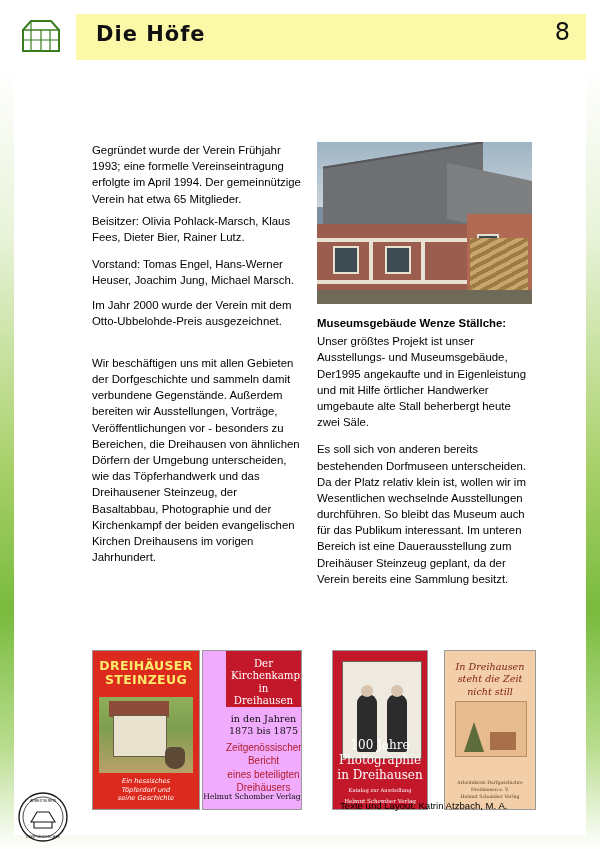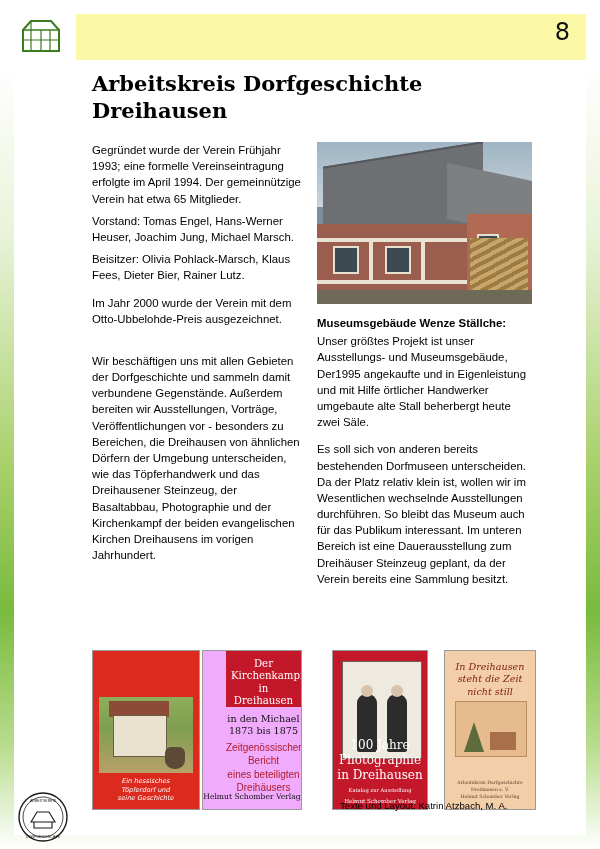--- a/index.html
+++ b/index.html
@@ -415,79 +415,83 @@
   <div id="header-logo">
     <svg width="46" height="40" viewBox="0 0 46 40">
       <path d="M6 14 L14 5 L34 5 L42 14 L42 35 L6 35 Z" fill="#ffffff" stroke="#3a7d1e" stroke-width="2"></path>
       <path d="M6 14 L42 14" stroke="#3a7d1e" stroke-width="1.6"></path>
       <path d="M14 5 L14 35" stroke="#3a7d1e" stroke-width="1.2"></path>
       <path d="M24 14 L24 35" stroke="#3a7d1e" stroke-width="1.2"></path>
       <path d="M33 14 L33 35" stroke="#3a7d1e" stroke-width="1.2"></path>
       <path d="M6 24 L42 24" stroke="#3a7d1e" stroke-width="1.2"></path>
     </svg>
   </div>
+  <div id="header-title">Die Höfe</div>
   <div id="header-pagenum">8</div>
 
   <div id="content">
 
-    <div id="doc-title">Arbeitskreis Dorfgeschichte Dreihausen</div>
 
     <div id="photo">
       <div class="sky"></div>
       <div class="roof"></div>
       <div class="roof2"></div>
       <div class="wall"></div>
       <div class="wall-r"></div>
       <div class="timber" style="left:0;top:96px;width:150px;height:4px;"></div>
       <div class="timber" style="left:0;top:138px;width:150px;height:4px;"></div>
       <div class="timber" style="left:52px;top:96px;width:4px;height:46px;"></div>
       <div class="timber" style="left:104px;top:96px;width:4px;height:46px;"></div>
       <div class="win" style="left:16px;top:104px;width:22px;height:24px;"></div>
       <div class="win" style="left:68px;top:104px;width:22px;height:24px;"></div>
       <div class="win" style="left:160px;top:92px;width:18px;height:22px;"></div>
       <div class="stair"></div>
       <div class="ground"></div>
     </div>
 
     <div class="col-left">
       <p class="para tight">Gegründet wurde der Verein Frühjahr 1993; eine formelle Vereinseintragung erfolgte im April 1994. Der gemeinnützige Verein hat etwa 65 Mitglieder.</p>
+      <p class="para">Beisitzer: Olivia Pohlack-Marsch, Klaus Fees, Dieter Bier, Rainer Lutz.</p>
       <p class="para tight">Vorstand: Tomas Engel, Hans-Werner Heuser, Joachim Jung, Michael Marsch.</p>
-      <p class="para">Beisitzer: Olivia Pohlack-Marsch, Klaus Fees, Dieter Bier, Rainer Lutz.</p>
       <p class="para" style="margin-top:8px;">Im Jahr 2000 wurde der Verein mit dem Otto-Ubbelohde-Preis ausgezeichnet.</p>
       <p class="para" style="margin-top:26px;">Wir beschäftigen uns mit allen Gebieten der Dorfgeschichte und sammeln damit verbundene Gegenstände. Außerdem bereiten wir Ausstellungen, Vorträge, Veröffentlichungen vor - besonders zu Bereichen, die Dreihausen von ähnlichen Dörfern der Umgebung unterscheiden, wie das Töpferhandwerk und das Dreihausener Steinzeug, der Basaltabbau, Photographie und der Kirchenkampf der beiden evangelischen Kirchen Dreihausens im vorigen Jahrhundert.</p>
     </div>
 
     <div class="col-right">
       <p class="subhead">Museumsgebäude Wenze Ställche:</p>
       <p class="para">Unser größtes Projekt ist unser Ausstellungs- und Museumsgebäude, Der1995 angekaufte und in Eigenleistung und mit Hilfe örtlicher Handwerker umgebaute alte Stall beherbergt heute zwei Säle.</p>
       <p class="para">Es soll sich von anderen bereits bestehenden Dorfmuseen unterscheiden. Da der Platz relativ klein ist, wollen wir im Wesentlichen wechselnde Ausstellungen durchführen. So bleibt das Museum auch für das Publikum interessant. Im unteren Bereich ist eine Dauerausstellung zum Dreihäuser Steinzeug geplant, da der Verein bereits eine Sammlung besitzt.</p>
     </div>
 
     <div id="books">
 
       <div class="book" id="book1">
+        <div class="b1-title">
+          <div>DREIHÄUSER</div>
+          <div>STEINZEUG</div>
+        </div>
         <div class="b1-img">
           <div class="b1-roof"></div>
           <div class="b1-house"></div>
           <div class="b1-pot"></div>
         </div>
         <div class="b1-sub">
           <div>Ein hessisches</div>
           <div>Töpferdorf und</div>
           <div>seine Geschichte</div>
         </div>
       </div>
 
       <div class="book" id="book2">
         <div class="b2-top">
           <div>Der Kirchenkampf</div>
           <div>in Dreihausen</div>
         </div>
         <div class="b2-mid">
-          <div>in den Michael</div>
+          <div>in den Jahren</div>
           <div>1873 bis 1875</div>
         </div>
         <div class="b2-note">
           <div>Zeitgenössischer Bericht</div>
           <div>eines beteiligten Dreihäusers</div>
         </div>
         <div class="b2-pub">Helmut Schomber Verlag</div>
       </div>
 
       <div class="book" id="book3">

